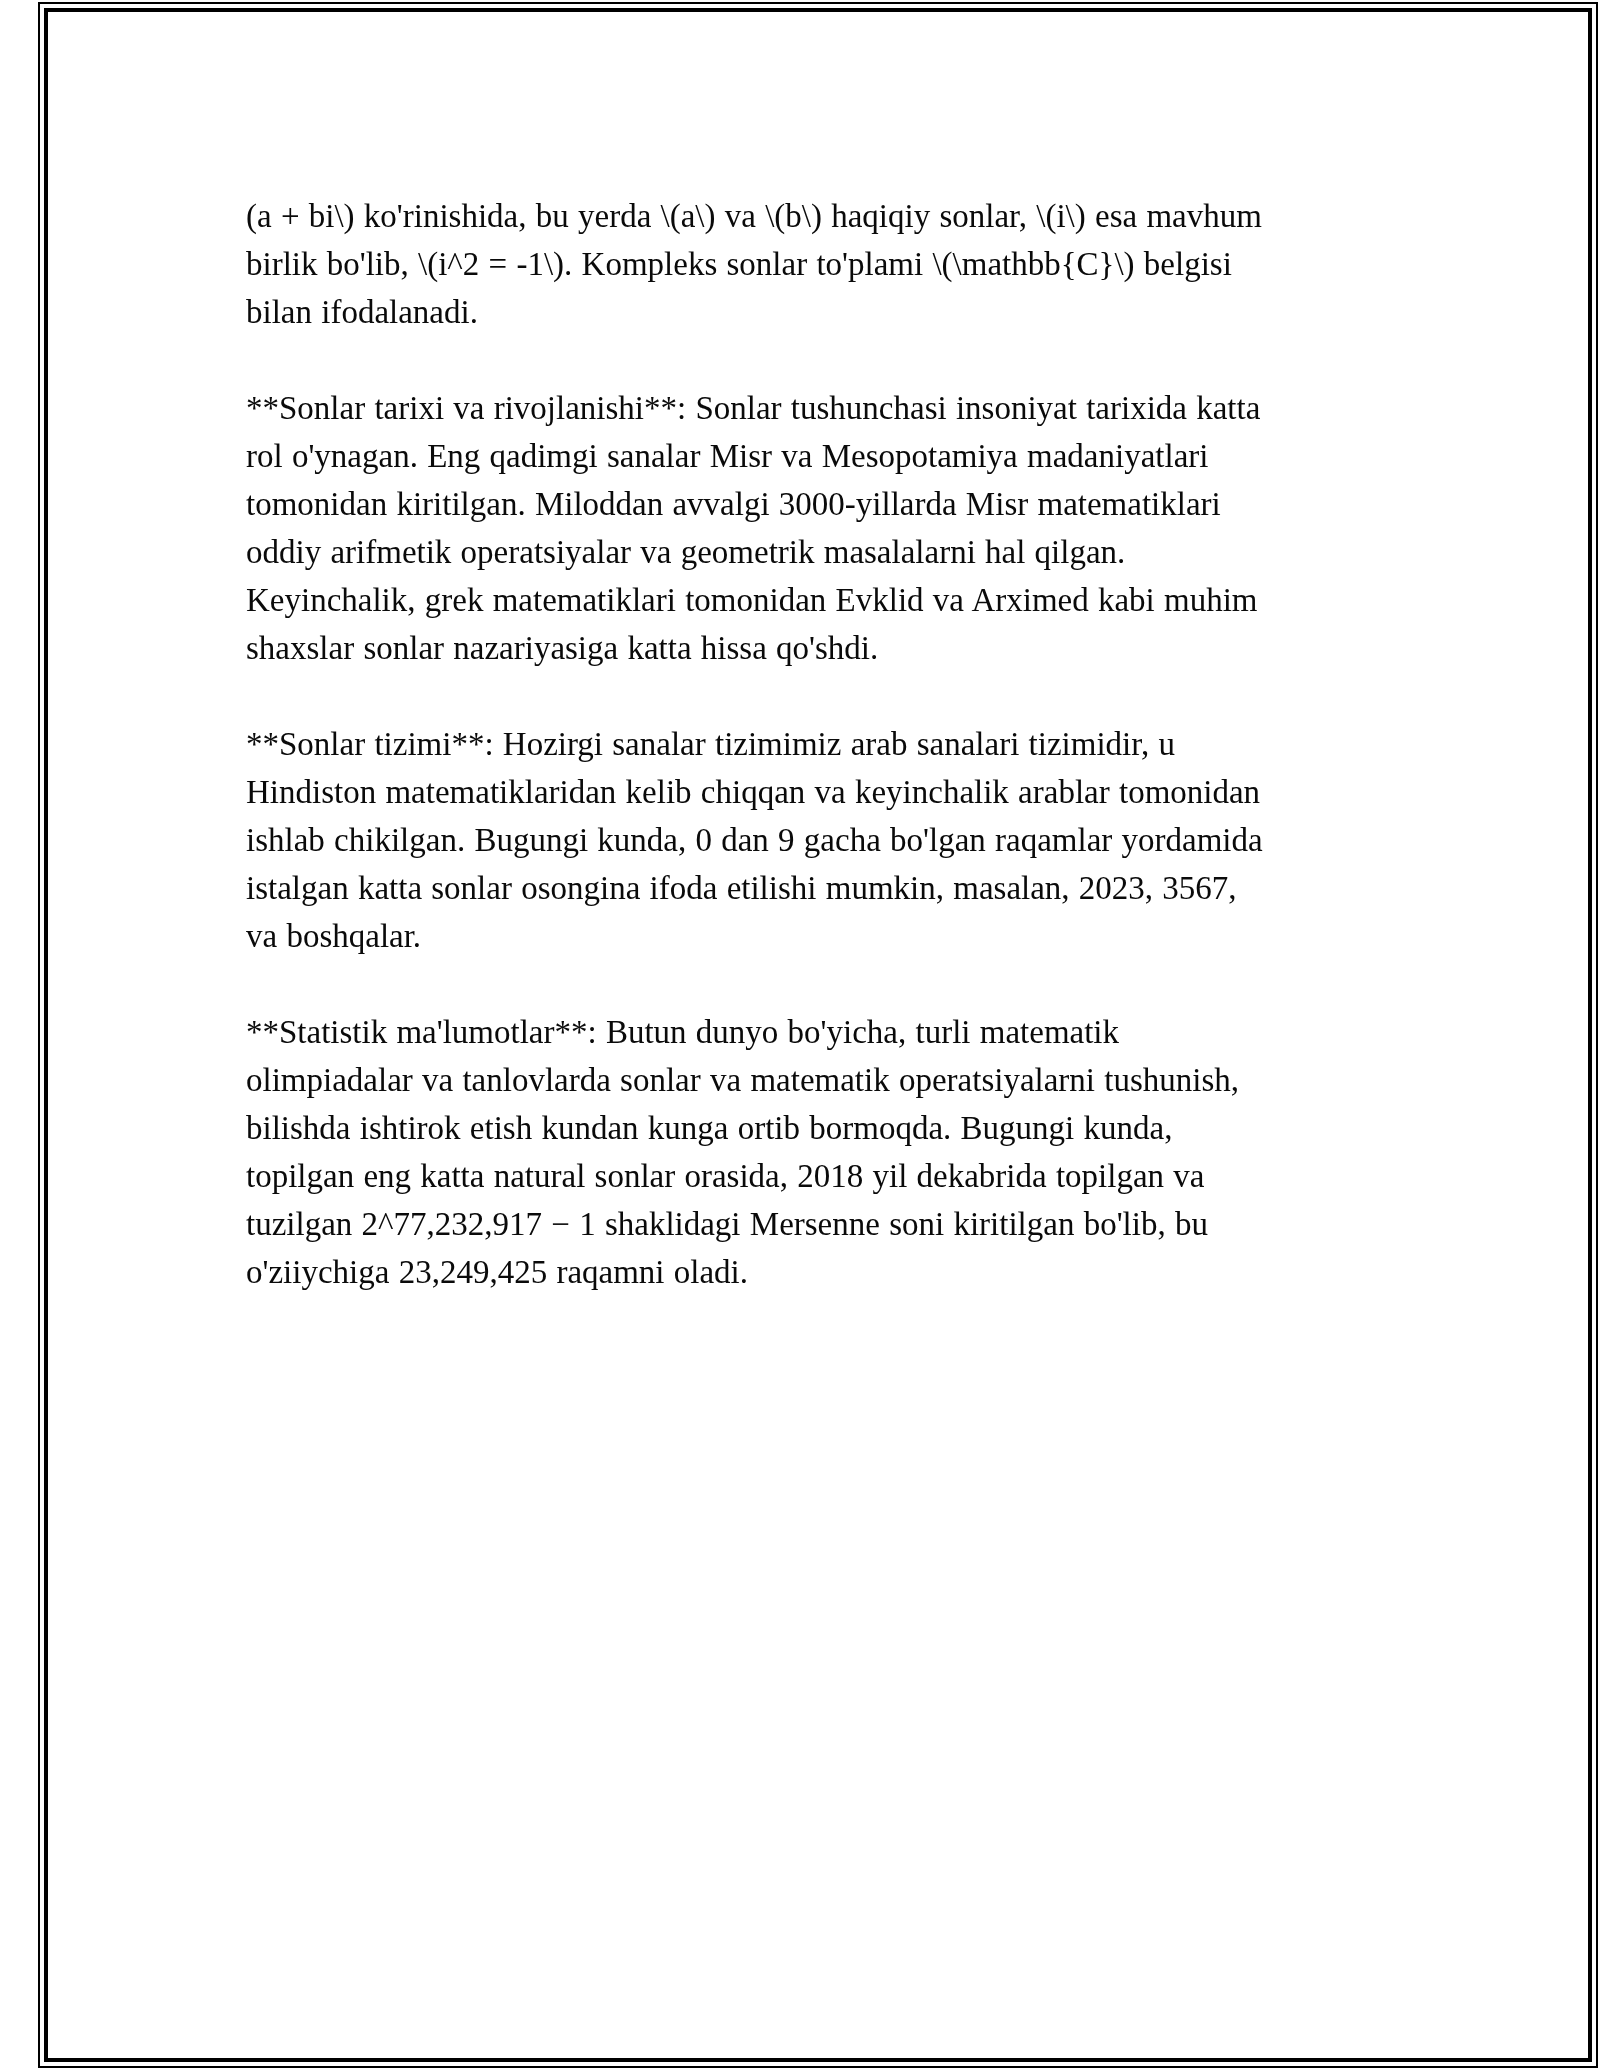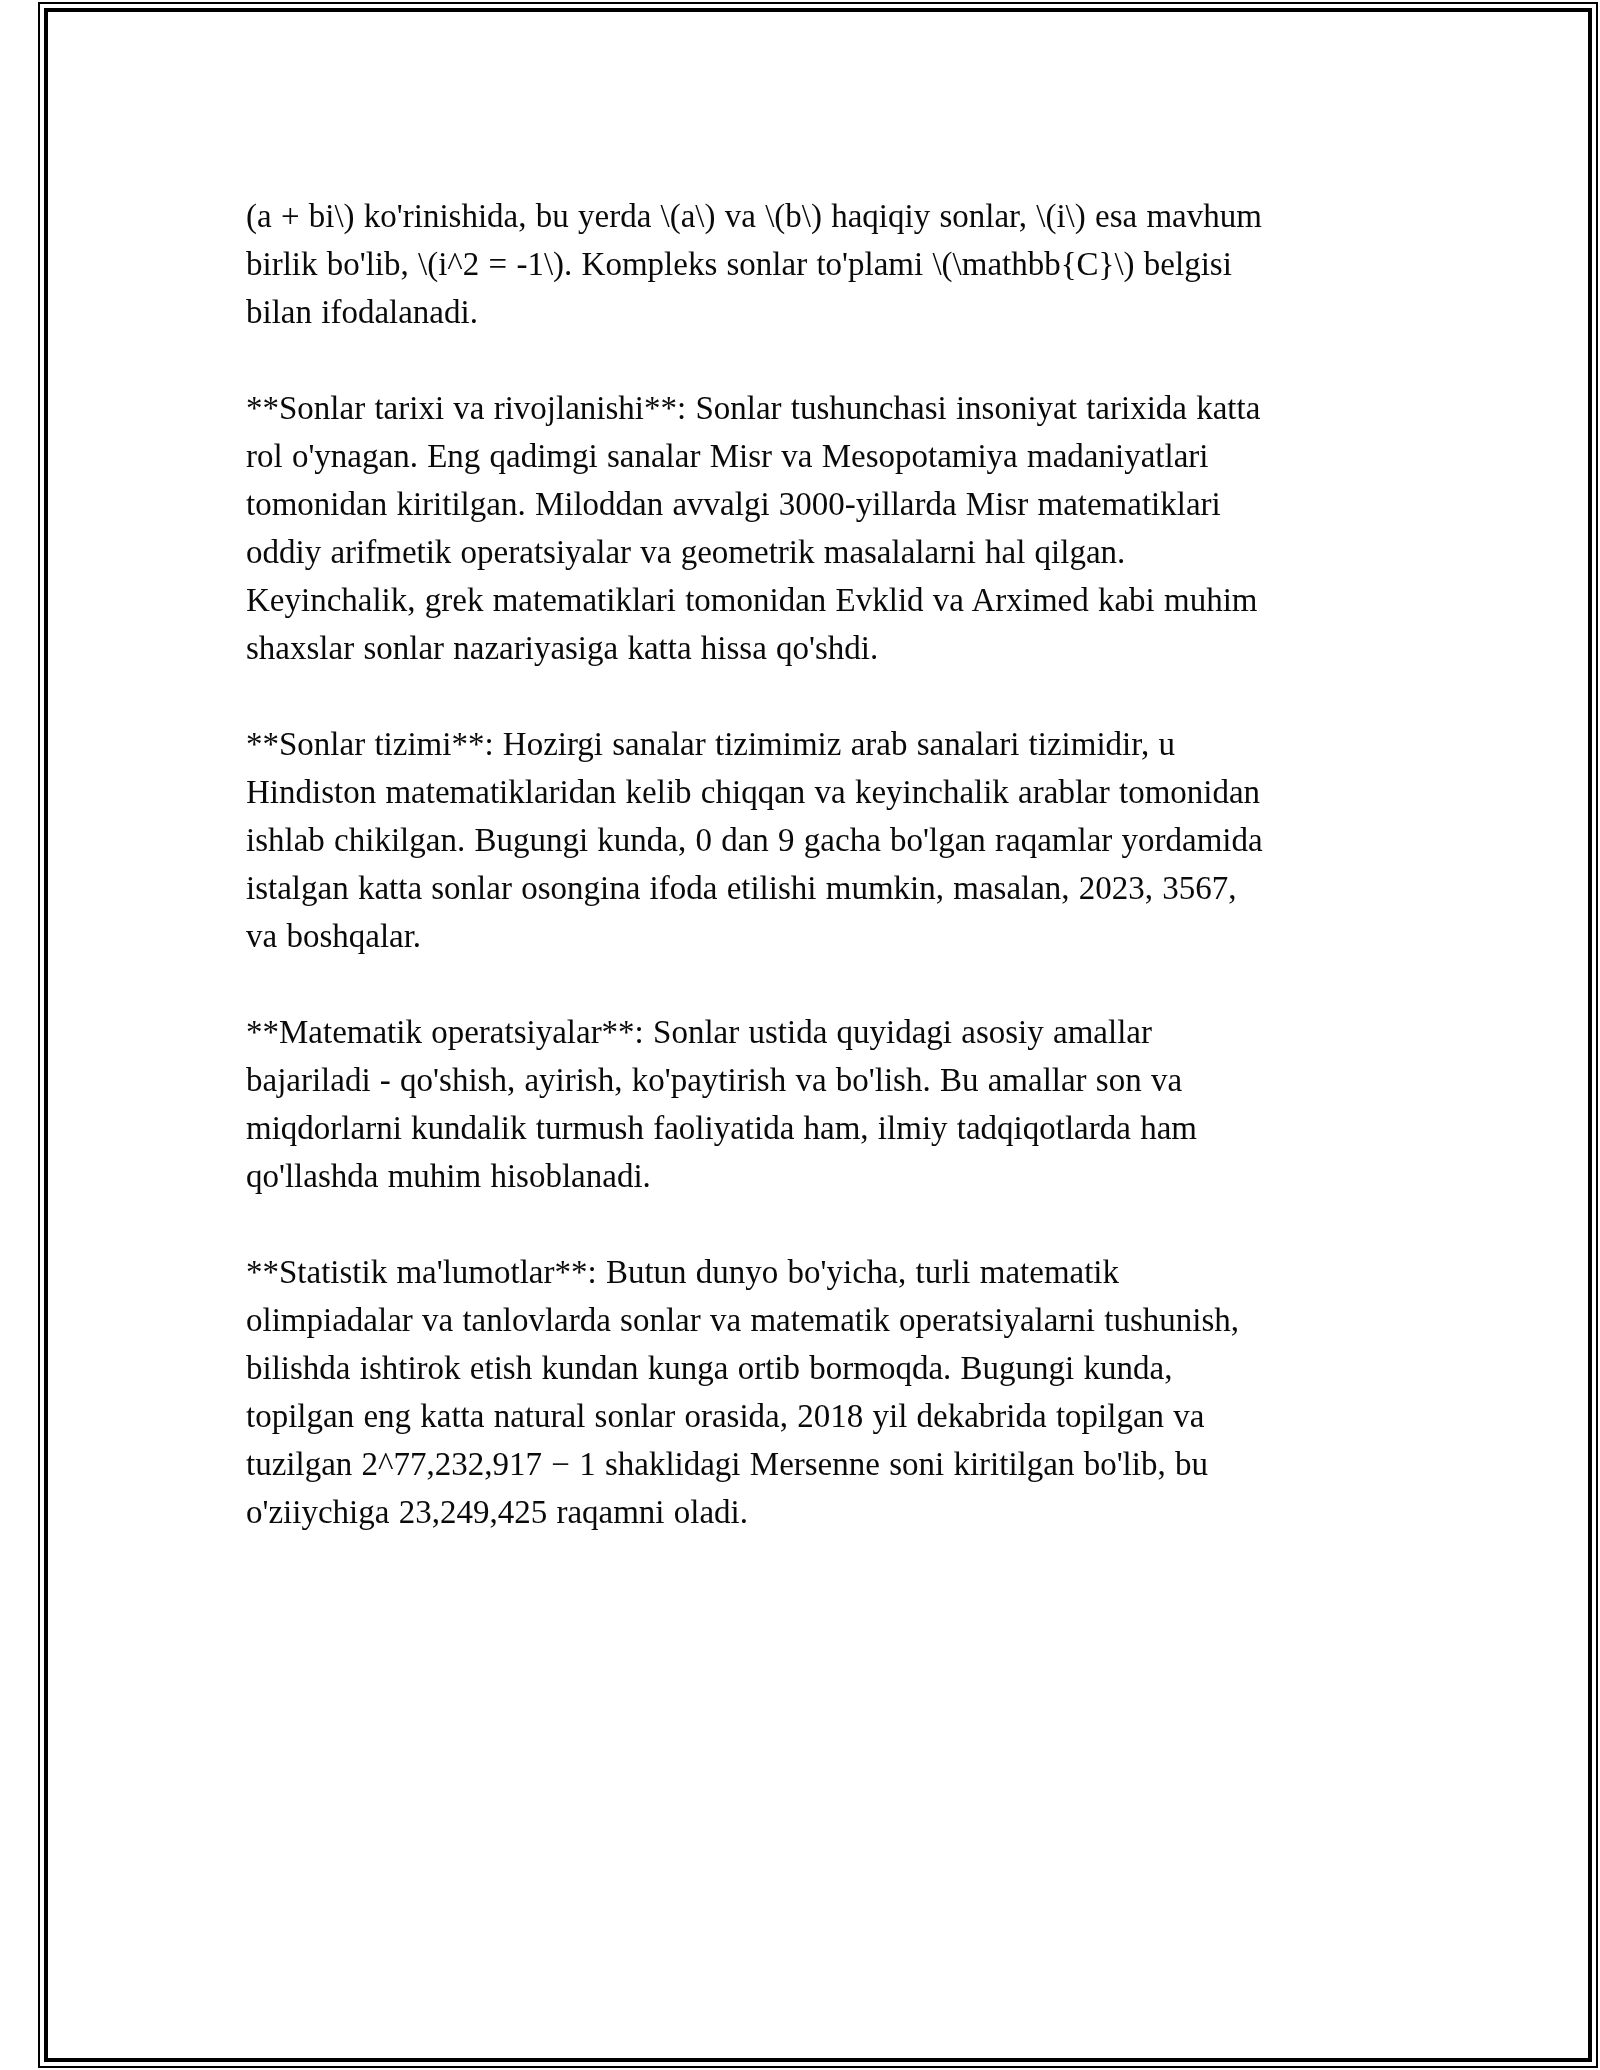--- a/index.html
+++ b/index.html
@@ -53,24 +53,20 @@
 rol o'ynagan. Eng qadimgi sanalar Misr va Mesopotamiya madaniyatlari
 tomonidan kiritilgan. Miloddan avvalgi 3000-yillarda Misr matematiklari
 oddiy arifmetik operatsiyalar va geometrik masalalarni hal qilgan.
 Keyinchalik, grek matematiklari tomonidan Evklid va Arximed kabi muhim
 shaxslar sonlar nazariyasiga katta hissa qo'shdi.</p>
       <p class="para">**Sonlar tizimi**: Hozirgi sanalar tizimimiz arab sanalari tizimidir, u
 Hindiston matematiklaridan kelib chiqqan va keyinchalik arablar tomonidan
 ishlab chikilgan. Bugungi kunda, 0 dan 9 gacha bo'lgan raqamlar yordamida
 istalgan katta sonlar osongina ifoda etilishi mumkin, masalan, 2023, 3567,
 va boshqalar.</p>
-      <p class="para">**Matematik operatsiyalar**: Sonlar ustida quyidagi asosiy amallar
-bajariladi - qo'shish, ayirish, ko'paytirish va bo'lish. Bu amallar son va
-miqdorlarni kundalik turmush faoliyatida ham, ilmiy tadqiqotlarda ham
-qo'llashda muhim hisoblanadi.</p>
       <p class="para">**Statistik ma'lumotlar**: Butun dunyo bo'yicha, turli matematik
 olimpiadalar va tanlovlarda sonlar va matematik operatsiyalarni tushunish,
 bilishda ishtirok etish kundan kunga ortib bormoqda. Bugungi kunda,
 topilgan eng katta natural sonlar orasida, 2018 yil dekabrida topilgan va
 tuzilgan 2^77,232,917 − 1 shaklidagi Mersenne soni kiritilgan bo'lib, bu
 o'ziiychiga 23,249,425 raqamni oladi.</p>
     </div>
   </div>
 </div>
 

